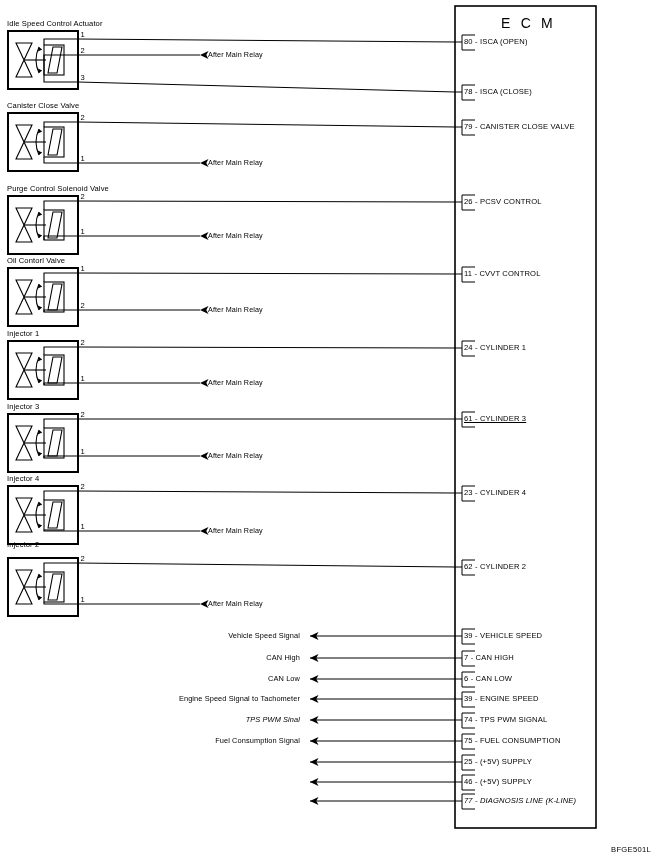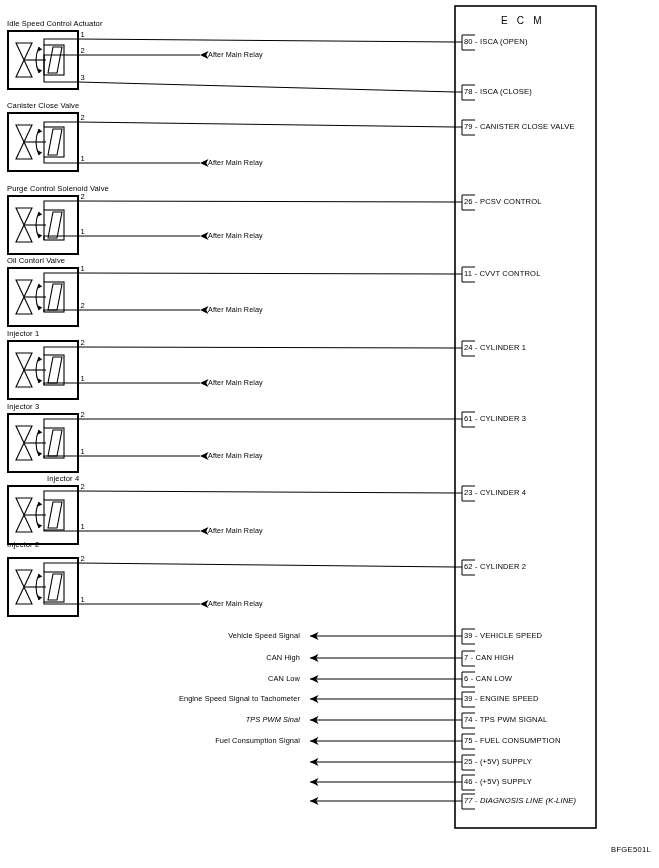--- a/index.html
+++ b/index.html
@@ -45,21 +45,21 @@
     font-size:7.2px;
     letter-spacing:0.1px;
   }
   .sig-lbl{
     font-size:7.4px;
     letter-spacing:0.1px;
     text-align:right;
   }
   .sig-lbl.italic{font-style:italic;}
   .ecm-title{
-    font-size:10px;
+    font-size:14px;
     letter-spacing:3.2px;
     font-weight:400;
   }
   .pin-lbl{
     font-size:7.6px;
     letter-spacing:0.15px;
   }
   .corner-code{
     position:absolute;
     font-size:7.6px;
@@ -251,21 +251,21 @@
       </g>
   </svg>
 
   <div id="text-layer">
       <div class="lbl pin-lbl" style="left: 464px; top: 38.3px;">80 - ISCA (OPEN)</div>
       <div class="lbl pin-lbl" style="left: 464px; top: 88.3px;">78 - ISCA (CLOSE)</div>
       <div class="lbl pin-lbl" style="left: 464px; top: 123.3px;">79 - CANISTER CLOSE VALVE</div>
       <div class="lbl pin-lbl" style="left: 464px; top: 198.3px;">26 - PCSV CONTROL</div>
       <div class="lbl pin-lbl" style="left: 464px; top: 270.3px;">11 - CVVT CONTROL</div>
       <div class="lbl pin-lbl" style="left: 464px; top: 344.3px;">24 - CYLINDER 1</div>
-      <div class="lbl pin-lbl" style="left: 464px; top: 415.3px;">61 - CYLINDER 3</div>
+      <div class="lbl pin-lbl" style="left: 464px; top: 415.3px; text-decoration: underline;">61 - CYLINDER 3</div>
       <div class="lbl pin-lbl" style="left: 464px; top: 489.3px;">23 - CYLINDER 4</div>
       <div class="lbl pin-lbl" style="left: 464px; top: 563.3px;">62 - CYLINDER 2</div>
       <div class="lbl pin-lbl" style="left: 464px; top: 632.3px;">39 - VEHICLE SPEED</div>
       <div class="lbl pin-lbl" style="left: 464px; top: 654.3px;">7 - CAN HIGH</div>
       <div class="lbl pin-lbl" style="left: 464px; top: 675.3px;">6 - CAN LOW</div>
       <div class="lbl pin-lbl" style="left: 464px; top: 695.3px;">39 - ENGINE SPEED</div>
       <div class="lbl pin-lbl" style="left: 464px; top: 716.3px;">74 - TPS PWM SIGNAL</div>
       <div class="lbl pin-lbl" style="left: 464px; top: 737.3px;">75 - FUEL CONSUMPTION</div>
       <div class="lbl pin-lbl" style="left: 464px; top: 758.3px;">25 - (+5V) SUPPLY</div>
       <div class="lbl pin-lbl" style="left: 464px; top: 778.3px;">46 - (+5V) SUPPLY</div>
@@ -288,21 +288,21 @@
       <div class="lbl pin-num" style="left: 80.5px; top: 301.5px;">2</div>
       <div class="lbl relay-lbl" style="left: 208px; top: 306px;">After Main Relay</div>
       <div class="lbl comp-title" style="left: 7px; top: 330px;">Injector 1</div>
       <div class="lbl pin-num" style="left: 80.5px; top: 338.5px;">2</div>
       <div class="lbl pin-num" style="left: 80.5px; top: 374.5px;">1</div>
       <div class="lbl relay-lbl" style="left: 208px; top: 379px;">After Main Relay</div>
       <div class="lbl comp-title" style="left: 7px; top: 403px;">Injector 3</div>
       <div class="lbl pin-num" style="left: 80.5px; top: 410.5px;">2</div>
       <div class="lbl pin-num" style="left: 80.5px; top: 447.5px;">1</div>
       <div class="lbl relay-lbl" style="left: 208px; top: 452px;">After Main Relay</div>
-      <div class="lbl comp-title" style="left: 7px; top: 475px; margin-left: 40px;">Injector 4</div>
+      <div class="lbl comp-title" style="left: 7px; top: 475px;">Injector 4</div>
       <div class="lbl pin-num" style="left: 80.5px; top: 482.5px;">2</div>
       <div class="lbl pin-num" style="left: 80.5px; top: 522.5px;">1</div>
       <div class="lbl relay-lbl" style="left: 208px; top: 527px;">After Main Relay</div>
       <div class="lbl comp-title" style="left: 7px; top: 541px;">Injector 2</div>
       <div class="lbl pin-num" style="left: 80.5px; top: 554.5px;">2</div>
       <div class="lbl pin-num" style="left: 80.5px; top: 595.5px;">1</div>
       <div class="lbl relay-lbl" style="left: 208px; top: 600px;">After Main Relay</div>
       <div class="lbl sig-lbl" style="left: auto; top: 631.8px; right: 359px; text-align: right;">Vehicle Speed Signal</div>
       <div class="lbl sig-lbl" style="left: auto; top: 653.8px; right: 359px; text-align: right;">CAN  High</div>
       <div class="lbl sig-lbl" style="left: auto; top: 674.8px; right: 359px; text-align: right;">CAN  Low</div>

